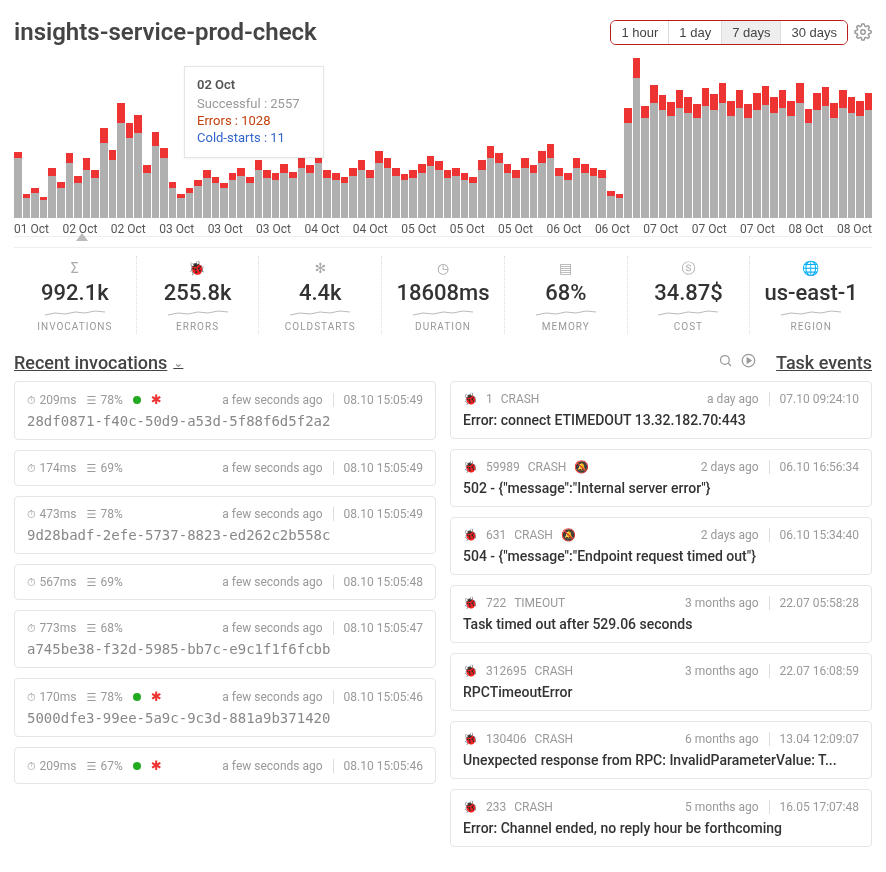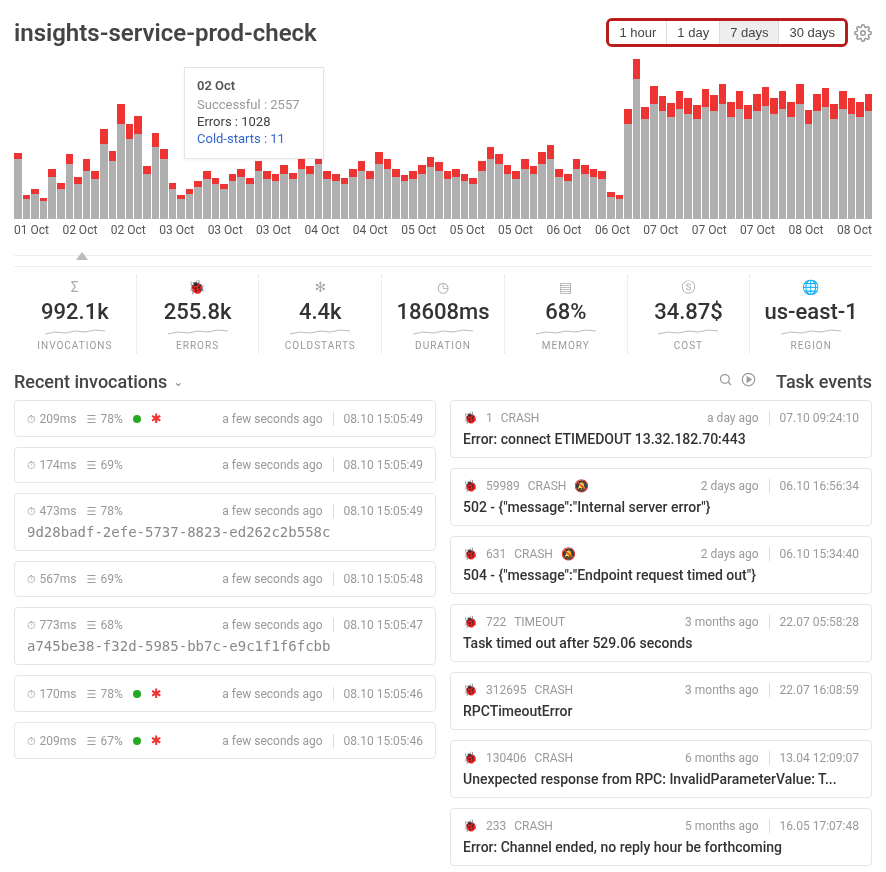--- a/index.html
+++ b/index.html
@@ -8,66 +8,66 @@
     background: #fff;
     color: #222;
     width: 886px;
     padding: 18px 14px 10px 14px;
   }
 
   
   .header { display: flex; justify-content: space-between; align-items: center; margin-bottom: 10px; }
   .title { font-size: 24px; font-weight: 600; color: #444; }
   .header-right { display: flex; align-items: center; gap: 6px; }
-  .range-group { display: flex; border: 3px solid #b91c1c; border-radius: 6px; overflow: hidden; }
+  .range-group { display: flex; border: 1px solid #b91c1c; border-radius: 6px; overflow: hidden; }
   .range-btn {
     padding: 4px 10px; font-size: 13px; color: #444; background: #fff; border: none;
     border-right: 1px solid #ddd; cursor: pointer;
   }
   .range-btn:last-child { border-right: none; }
   .range-btn.active { background: #eee; }
   .gear { color: #999; cursor: pointer; display: inline-flex; }
 
   
-  .chart-area { position: relative; height: 180px; margin-bottom: 18px; }
+  .chart-area { position: relative; height: 180px; margin-bottom: 0; }
   .bars { position: absolute; left: 0; right: 0; bottom: 18px; top: 0; display: flex; align-items: flex-end; gap: 1px; }
   .bar { flex: 1; display: flex; flex-direction: column; justify-content: flex-end; }
   .bar .err { background: #e33; }
   .bar .ok  { background: #b0b0b0; }
   .x-axis { position: absolute; left: 0; right: 0; bottom: 0; display: flex; justify-content: space-between;
             font-size: 12px; color: #555; }
   .tooltip {
     position: absolute; left: 170px; top: 10px; width: 140px;
     background: #fff; border: 1px solid #e4e4e4; padding: 10px 12px; font-size: 13px;
     box-shadow: 0 1px 3px rgba(0,0,0,.05);
   }
   .tooltip .date { font-weight: 600; color: #555; margin-bottom: 4px; }
   .tooltip .row { margin: 2px 0; }
   .tooltip .s-gray { color: #999; }
-  .tooltip .s-red  { color: #404040; }
+  .tooltip .s-red  { color: #c2410c; }
   .tooltip .s-blue { color: #36c; }
 
   
   .rangebar { height: 12px; border-top: 1px solid #eee; border-bottom: 1px solid #eee; margin-bottom: 8px; position: relative; }
   .rangebar .thumb { position: absolute; top: -4px; left: 62px; width: 0; height: 0;
                      border-left: 6px solid transparent; border-right: 6px solid transparent;
                      border-bottom: 8px solid #bbb; }
 
   
   .stats { display: flex; }
   .stat { flex: 1; text-align: center; padding: 4px 0 2px; border-right: 1px dotted #ddd; }
   .stat:last-child { border-right: none; }
   .stat .icon { color: #aaa; font-size: 14px; height: 16px; }
   .stat .value { font-size: 22px; font-weight: 500; color: #333; margin: 4px 0 2px; }
   .stat .spark { height: 10px; display: flex; justify-content: center; }
   .stat .label { font-size: 10px; letter-spacing: 1px; color: #999; margin-top: 4px; }
 
   
   .cols-head { display: flex; align-items: center; gap: 10px; margin: 18px 0 8px; }
-  .col-title { font-size: 18px; font-weight: 500; color: #444; display: flex; align-items: center; gap: 6px; }
+  .col-title { font-size: 18px; font-weight: 500; color: #444; display: flex; align-items: center; gap: 6px; text-decoration: underline; }
   .chev { font-size: 12px; color: #888; }
   .tools { margin-left: auto; display: flex; gap: 8px; color: #999; }
   .cols { display: flex; gap: 14px; }
   .col { flex: 1; display: flex; flex-direction: column; gap: 10px; }
 
   .card { border: 1px solid #e5e5e5; border-radius: 4px; padding: 10px 12px; }
   .card .meta { display: flex; align-items: center; gap: 10px; font-size: 12px; color: #999; }
   .card .meta .left { display: flex; align-items: center; gap: 10px; }
   .card .meta .right { margin-left: auto; display: flex; gap: 10px; }
   .card .meta .right .sep { border-left: 1px solid #ddd; padding-left: 10px; }
@@ -646,20 +646,21 @@
             <span class="chip"><span class="clock"></span> 209ms</span>
             <span class="chip"><span class="mem"></span> 78%</span>
             <span class="dot-green"></span> 
             <span class="bug">✱</span>
           </span>
           <span class="right">
             <span>a few seconds ago</span>
             <span class="sep">08.10 15:05:49</span>
           </span>
         </div>
+        <div class="body mono">28df0871-f40c-50d9-a53d-5f88f6d5f2a2</div>
       </div>
       <div class="card">
         <div class="meta">
           <span class="left">
             <span class="chip"><span class="clock"></span> 174ms</span>
             <span class="chip"><span class="mem"></span> 69%</span>
           </span>
           <span class="right">
             <span>a few seconds ago</span>
             <span class="sep">08.10 15:05:49</span>
@@ -710,20 +711,21 @@
             <span class="chip"><span class="clock"></span> 170ms</span>
             <span class="chip"><span class="mem"></span> 78%</span>
             <span class="dot-green"></span> 
             <span class="bug">✱</span>
           </span>
           <span class="right">
             <span>a few seconds ago</span>
             <span class="sep">08.10 15:05:46</span>
           </span>
         </div>
+        <div class="body mono">5000dfe3-99ee-5a9c-9c3d-881a9b371420</div>
       </div>
       <div class="card">
         <div class="meta">
           <span class="left">
             <span class="chip"><span class="clock"></span> 209ms</span>
             <span class="chip"><span class="mem"></span> 67%</span>
             <span class="dot-green"></span> 
             <span class="bug">✱</span>
           </span>
           <span class="right">

